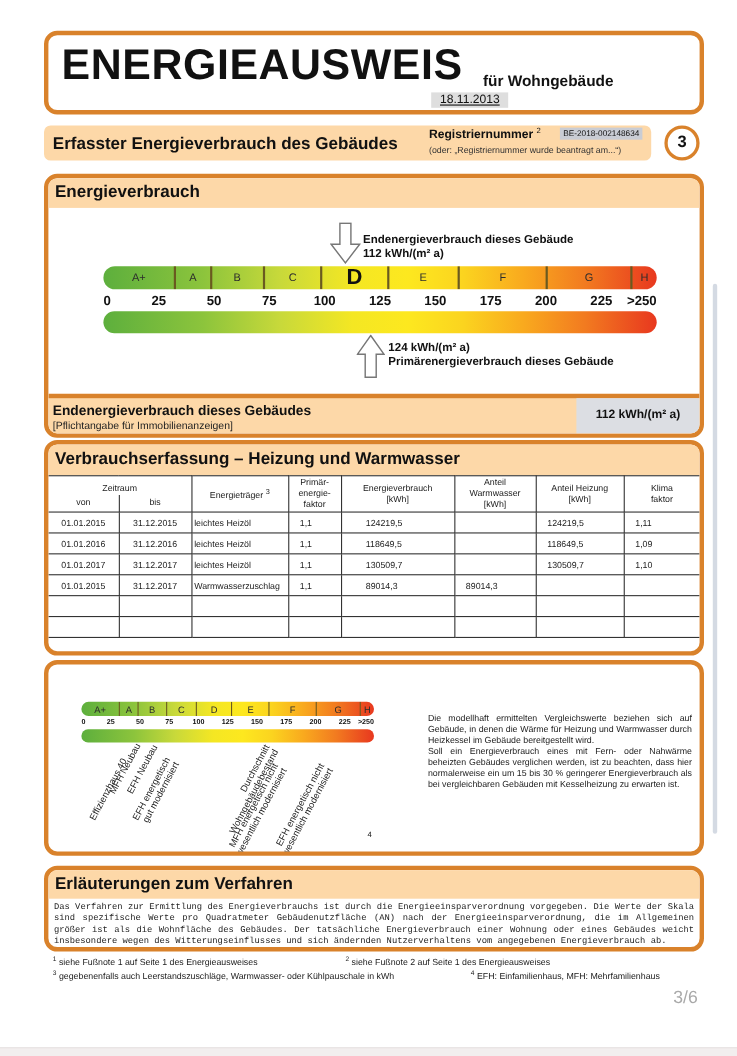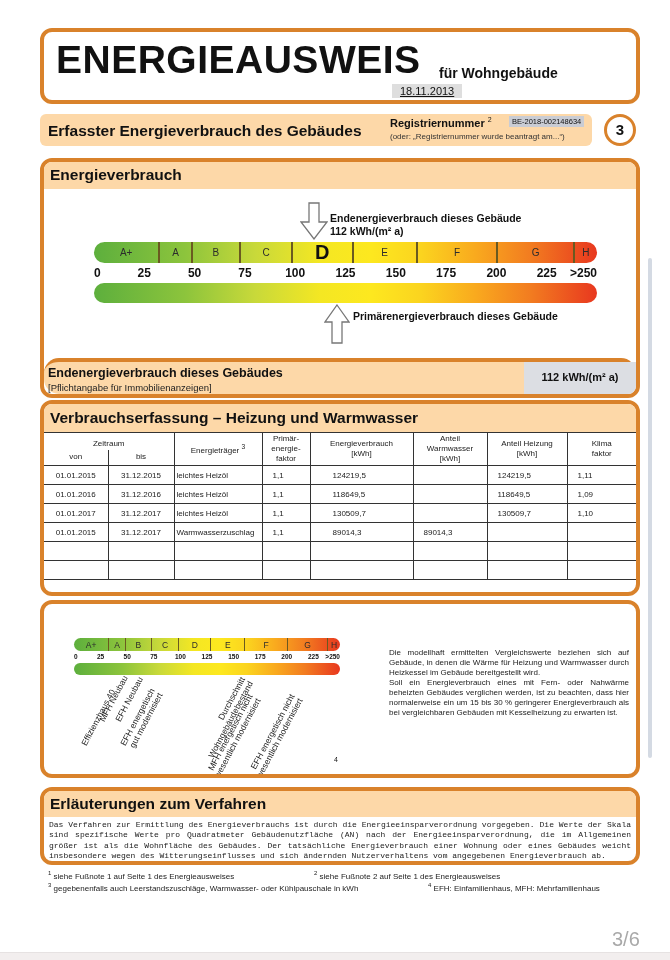--- a/index.html
+++ b/index.html
@@ -21,21 +21,21 @@
   #erfasst-title { position: absolute; left: 8px; top: 8px; font-size: 15.5px; font-weight: bold; }
   #reg-label { position: absolute; left: 350px; top: 2px; font-size: 11px; font-weight: bold; }
   #reg-label sup { font-weight: normal; font-size: 7px; }
   #reg-value { position: absolute; left: 469px; top: 2px; background: #c9ccd4; font-size: 7.5px; padding: 1px 3px; }
   #reg-note { position: absolute; left: 350px; top: 18px; font-size: 8px; color: #333; }
   #page-badge { position: absolute; left: 604px; top: 114px; width: 32px; height: 32px; border: 3px solid #d9822b; border-radius: 50%; font-weight: bold; font-size: 15px; text-align: center; line-height: 26px; background: #fff; }
 
   
   #ev-box { left: 40px; top: 158px; width: 600px; height: 240px; }
   #ev-title { height: 27px; padding: 4px 6px; font-size: 15.5px; }
-  #ev-footer { position: absolute; left: 0; bottom: 0; width: 100%; height: 36px; background: #fdd8a8; border-top: 4px solid #d9822b; border-radius: 15px; }
+  #ev-footer { position: absolute; left: 0; bottom: 0; width: 100%; height: 36px; background: #fdd8a8; border-top: 4px solid #d9822b; }
   #ev-footer-title { position: absolute; left: 4px; top: 4px; font-size: 12.5px; font-weight: bold; }
   #ev-footer-note { position: absolute; left: 4px; top: 20px; font-size: 9.5px; color: #222; }
   #ev-footer-val { position: absolute; right: 0; top: 0; width: 112px; height: 32px; background: #dcdee3; font-size: 11px; font-weight: bold; text-align: center; line-height: 30px; }
 
   .scale { position: absolute; }
   .band { position: absolute; left: 0; width: 100%; border-radius: 11px; overflow: hidden;
           background: linear-gradient(to right, #5daf3d 0%, #8cc43c 18%, #c8d93a 32%, #f4e723 45%, #fde81f 55%, #fbd41f 65%, #f9a91e 76%, #f27b20 87%, #e8381f 100%); }
   .band-top { display: flex; }
   .seg { height: 100%; border-right: 2px solid #6a5a20; display: flex; align-items: center; justify-content: center; color: #2c2c2c; }
   .seg:last-child { border-right: none; }
@@ -84,21 +84,21 @@
   
   #er-box { left: 40px; top: 787px; width: 600px; height: 78px; }
   #er-title { height: 26px; padding: 4px 6px; font-size: 15.5px; }
   #er-text { padding: 3px 5px; font-size: 8px; line-height: 10.4px; text-align: justify; color: #222; font-family: Liberation Mono, monospace; }
 
   
   #footnotes { position: absolute; left: 48px; top: 868px; width: 590px; font-size: 8px; color: #222; line-height: 11px; }
   #footnotes .fn { position: absolute; white-space: nowrap; }
   #footnotes sup { font-size: 6px; }
 
-  #page-indicator { position: absolute; left: 612px; top: 928px; font-size: 20px; color: #a9a9a9; }
+  #page-indicator { position: absolute; left: 612px; top: 899px; font-size: 16px; color: #a9a9a9; }
   #bottom-bar { position: absolute; left: 0; top: 952px; width: 670px; height: 8px; background: #f2eeee; border-top: 1px solid #e6e2e2; }
   #scrollbar { position: absolute; left: 648px; top: 258px; width: 4px; height: 500px; background: #d4dae3; border-radius: 2px; }
 </style>
 </head>
 <body>
 
 <div class="box" id="title-box">
   <div id="title-main">ENERGIEAUSWEIS</div>
   <div id="title-sub">für Wohngebäude</div>
   <div id="title-date">18.11.2013</div>
@@ -151,20 +151,21 @@
         <span class="tick" style="left: 90%;">225</span>
         <span class="tick" style="left: auto; right: 0px; transform: none;">&gt;250</span>
       </div>
     <div class="band band-bottom"></div>
   </div>
 
   <svg class="arrow" id="arrow-up" width="26" height="40" viewBox="0 0 26 40">
     <path d="M13 1 L25 18 H18 V39 H8 V18 H1 Z" fill="#fff" stroke="#777" stroke-width="1.3"></path>
   </svg>
   <div class="arr-label" id="prim-label">
+    <div>124 kWh/(m² a)</div>
     <div>Primärenergieverbrauch dieses Gebäude</div>
   </div>
 
   <div id="ev-footer">
     <div id="ev-footer-title">Endenergieverbrauch dieses Gebäudes</div>
     <div id="ev-footer-note">[Pflichtangabe für Immobilienanzeigen]</div>
     <div id="ev-footer-val">112 kWh/(m² a)</div>
   </div>
 </div>
 

